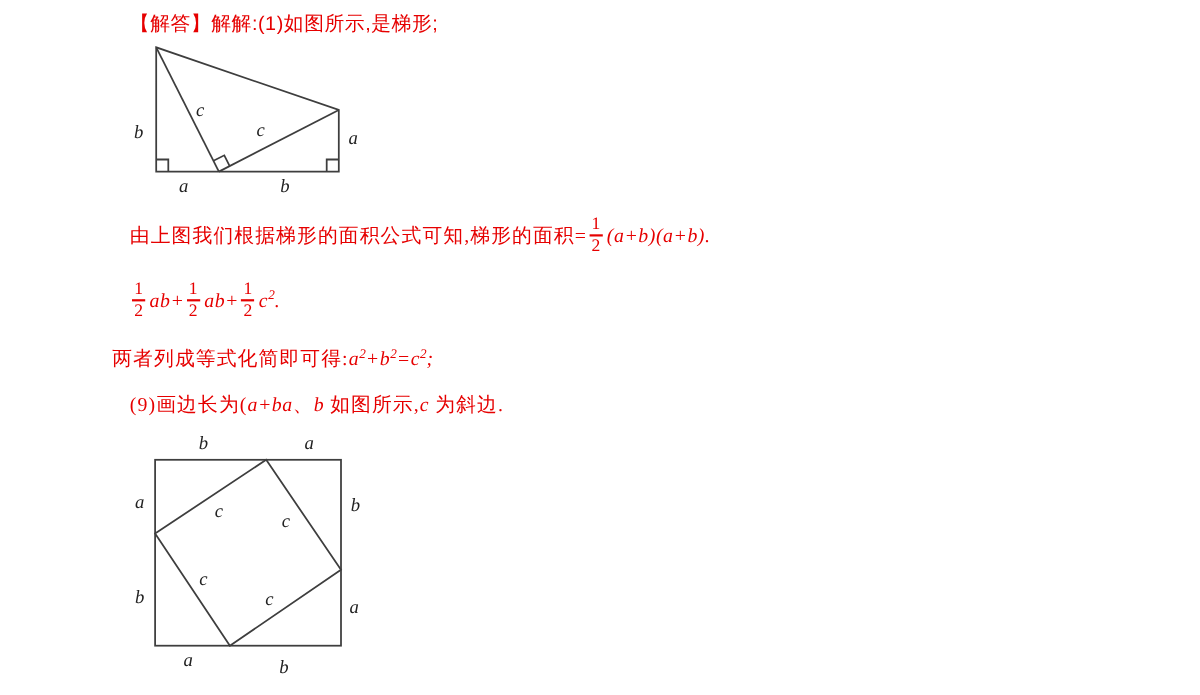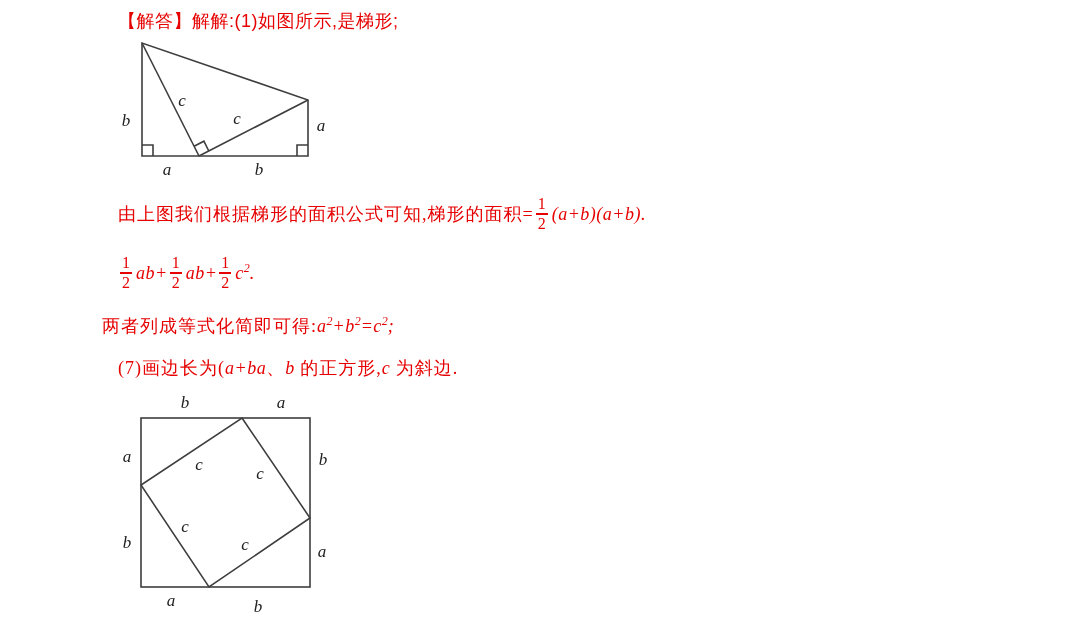--- a/index.html
+++ b/index.html
@@ -81,26 +81,26 @@
   </span>
   <span class="math"><span>c</span><sup>2</sup><span>.</span></span>
 </div>
 
 <div class="line" style="left:102px;top:311px;height:30px;">
   <span class="cjk">两者列成等式化简即可得:</span>
   <span class="math"><span>a</span><sup>2</sup><span>+b</span><sup>2</sup><span>=c</span><sup>2</sup><span>;</span></span>
 </div>
 
 <div class="line" style="left:118px;top:352px;height:32px;">
-  <span class="cjk">(7)画边长为(</span>
+  <span class="cjk">(9)画边长为(</span>
   <span class="math">a+b</span>
   <span class="math">a</span>
   <span class="cjk">、</span>
   <span class="math">b</span>
-  <span class="cjk"> 的正方形,</span>
+  <span class="cjk"> 如图所示,</span>
   <span class="math">c</span>
   <span class="cjk"> 为斜边.</span>
 </div>
 
 <svg class="fig" style="left:118px;top:395px;" width="230" height="230" viewBox="0 0 230 230">
   <rect class="shape" x="23" y="23" width="169" height="169"></rect>
   <path class="shape" d="M124,23 L192,123 L91,192 L23,90 Z"></path>
   <text x="67" y="9">b</text>
   <text x="163" y="9">a</text>
   <text x="9" y="63">a</text>

